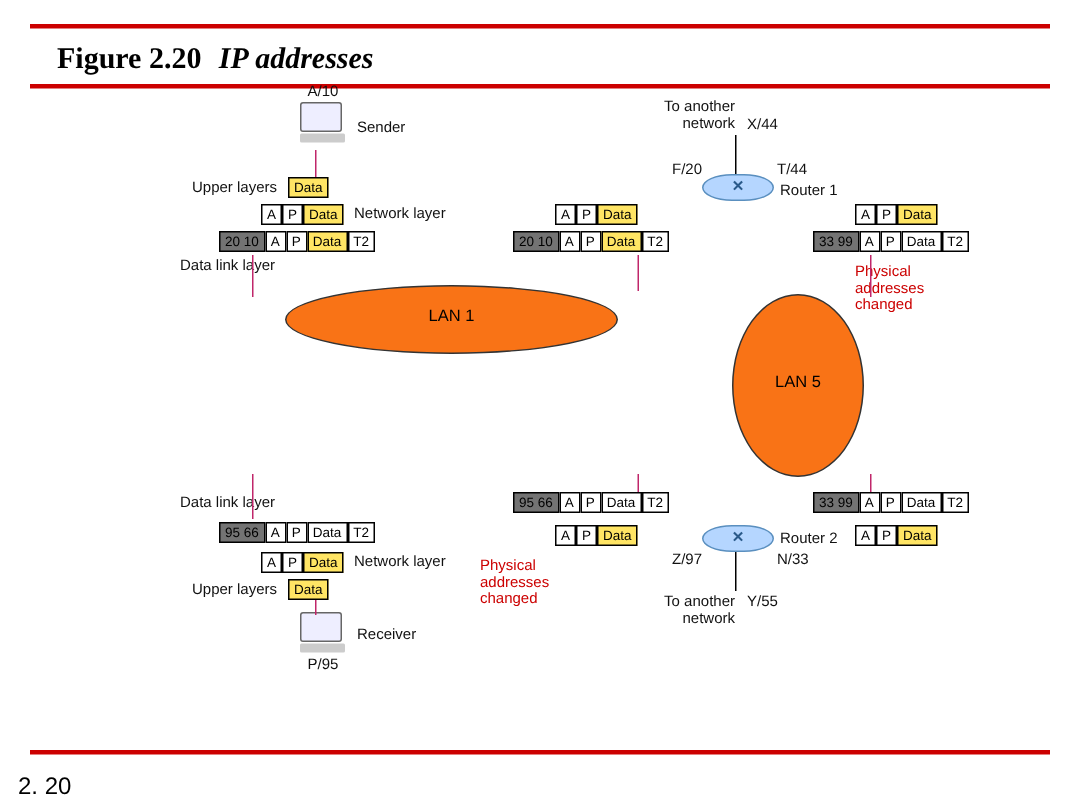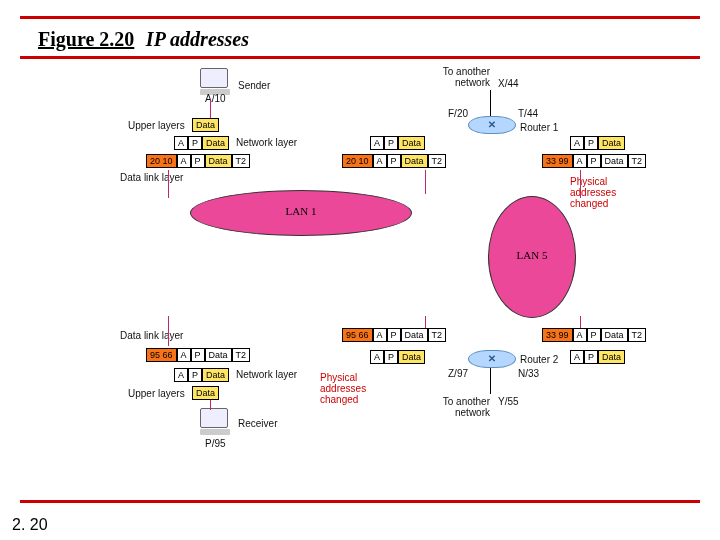--- a/index.html
+++ b/index.html
@@ -1,33 +1,33 @@
 <!DOCTYPE html>
 <html><head>
 <meta charset="utf-8">
 <style>
   body { margin:0; padding:0; width:720px; height:540px; font-family:Arial,Helvetica,sans-serif; background:#fff; position:relative; }
   .hr-red { position:absolute; left:20px; height:3px; background:#c00; }
   .title-row { position:absolute; left:38px; top:28px; font-size:20px; }
-  .title-fig { font-family:"Times New Roman",serif; font-weight:bold; color:#000;text-decoration:underline; }
+  .title-fig { font-family:"Times New Roman",serif; font-weight:bold; color:#000; }
   .title-sub { font-family:"Times New Roman",serif; font-weight:bold; font-style:italic; color:#000; margin-left:6px; }
   .footer { position:absolute; left:12px; bottom:6px; font-size:16px; }
   .canvas { position:absolute; left:20px; top:60px; width:680px; height:440px; }
   .label { position:absolute; font-size:10px; color:#111; white-space:nowrap; }
   .changed { color:#c00; font-size:10px; line-height:11px; text-align:left; }
   
   .pk { position:absolute; display:flex; height:14px; }
   .pk > div { border:1px solid; padding:0 3px; font-size:9px; line-height:12px; text-align:center; }
   .c-mag { border-color:#c0266a; background:#fff; }
   .c-yel { border-color:#c49a00; background:#ffe564; }
   .c-yelW { border-color:#c49a00; background:#fff; }
   .c-blk { border-color:#000; background:#fff; }
-  .c-grn { border-color:#0a0; background:#f97316; }
+  .c-grn { border-color:#0a0; background:#737373; }
   
-  .lan { position:absolute; border:1px solid #333; border-radius:50%; background:#ec4899;font-family:Liberation Serif, serif; }
+  .lan { position:absolute; border:1px solid #333; border-radius:50%; background:#f97316; }
   .lan-label { position:absolute; font-size:11px; text-align:center; width:100%; }
   
   .pc { position:absolute; width:30px; height:26px; }
   .pc .mon { width:26px; height:18px; border:1px solid #666; background:#eef; border-radius:2px; }
   .pc .base { width:30px; height:6px; background:#ccc; margin-top:1px; border-radius:1px; }
   
   .router { position:absolute; width:46px; height:16px; background:#b5d6ff; border:1px solid #5a8fbf; border-radius:50%/60%; }
   .router .x { position:absolute; left:50%; top:50%; transform:translate(-50%,-55%); font-size:10px; font-weight:bold; color:#2a5a8a; }
   
   .line { position:absolute; background:#000; }
@@ -44,21 +44,21 @@
 <div class="hr-red" style="top:56px; width:680px;"></div>
 <div class="hr-red" style="top:500px; width:680px;"></div>
 <div class="footer">2. 20</div>
 
 <div class="canvas">
 
   <div class="pc" style="left:180px; top:8px;">
     <div class="mon"></div>
       <div class="base"></div>
   </div>
-  <div class="label" style="left:185px; top:-4px;margin-top:37px;">A/10</div>
+  <div class="label" style="left:185px; top:-4px;">A/10</div>
   <div class="label" style="left:218px; top:20px;text-align:center;">Sender</div>
 
   <div class="label" style="left:108px; top:60px;">Upper layers</div>
   <div class="pk c-yel" style="left:172px; top:58px;">
     <div class="c-yel">Data</div>
   </div>
 
   <div class="pk" style="left:154px; top:76px;">
     <div class="c-mag">A</div>
       <div class="c-mag">P</div>

